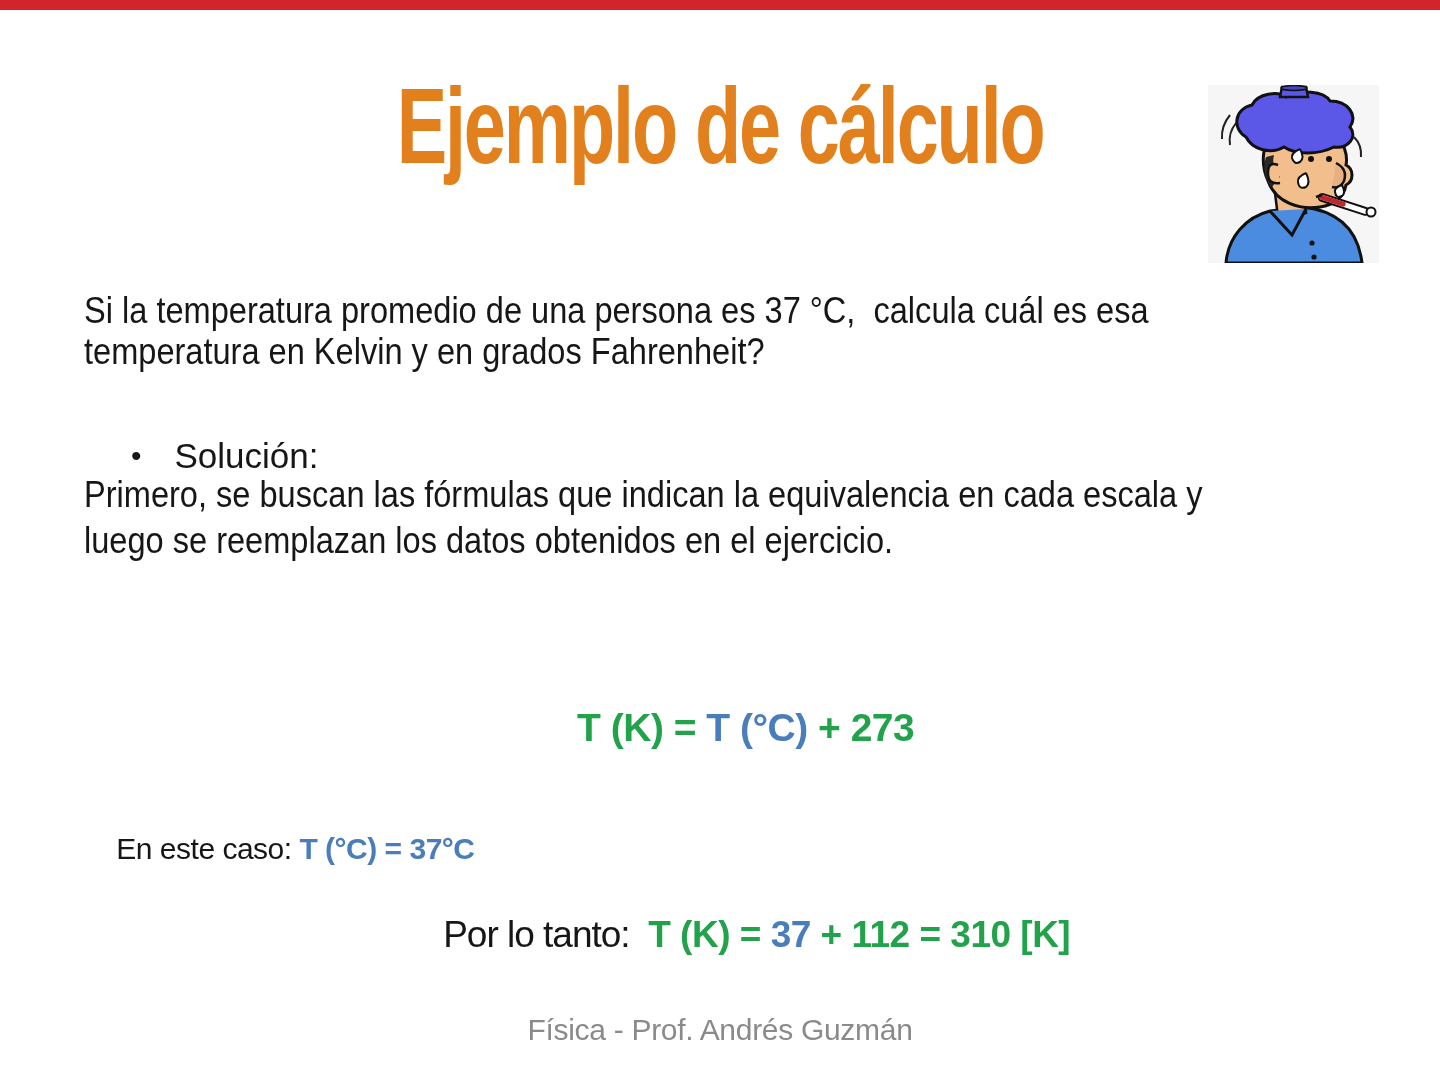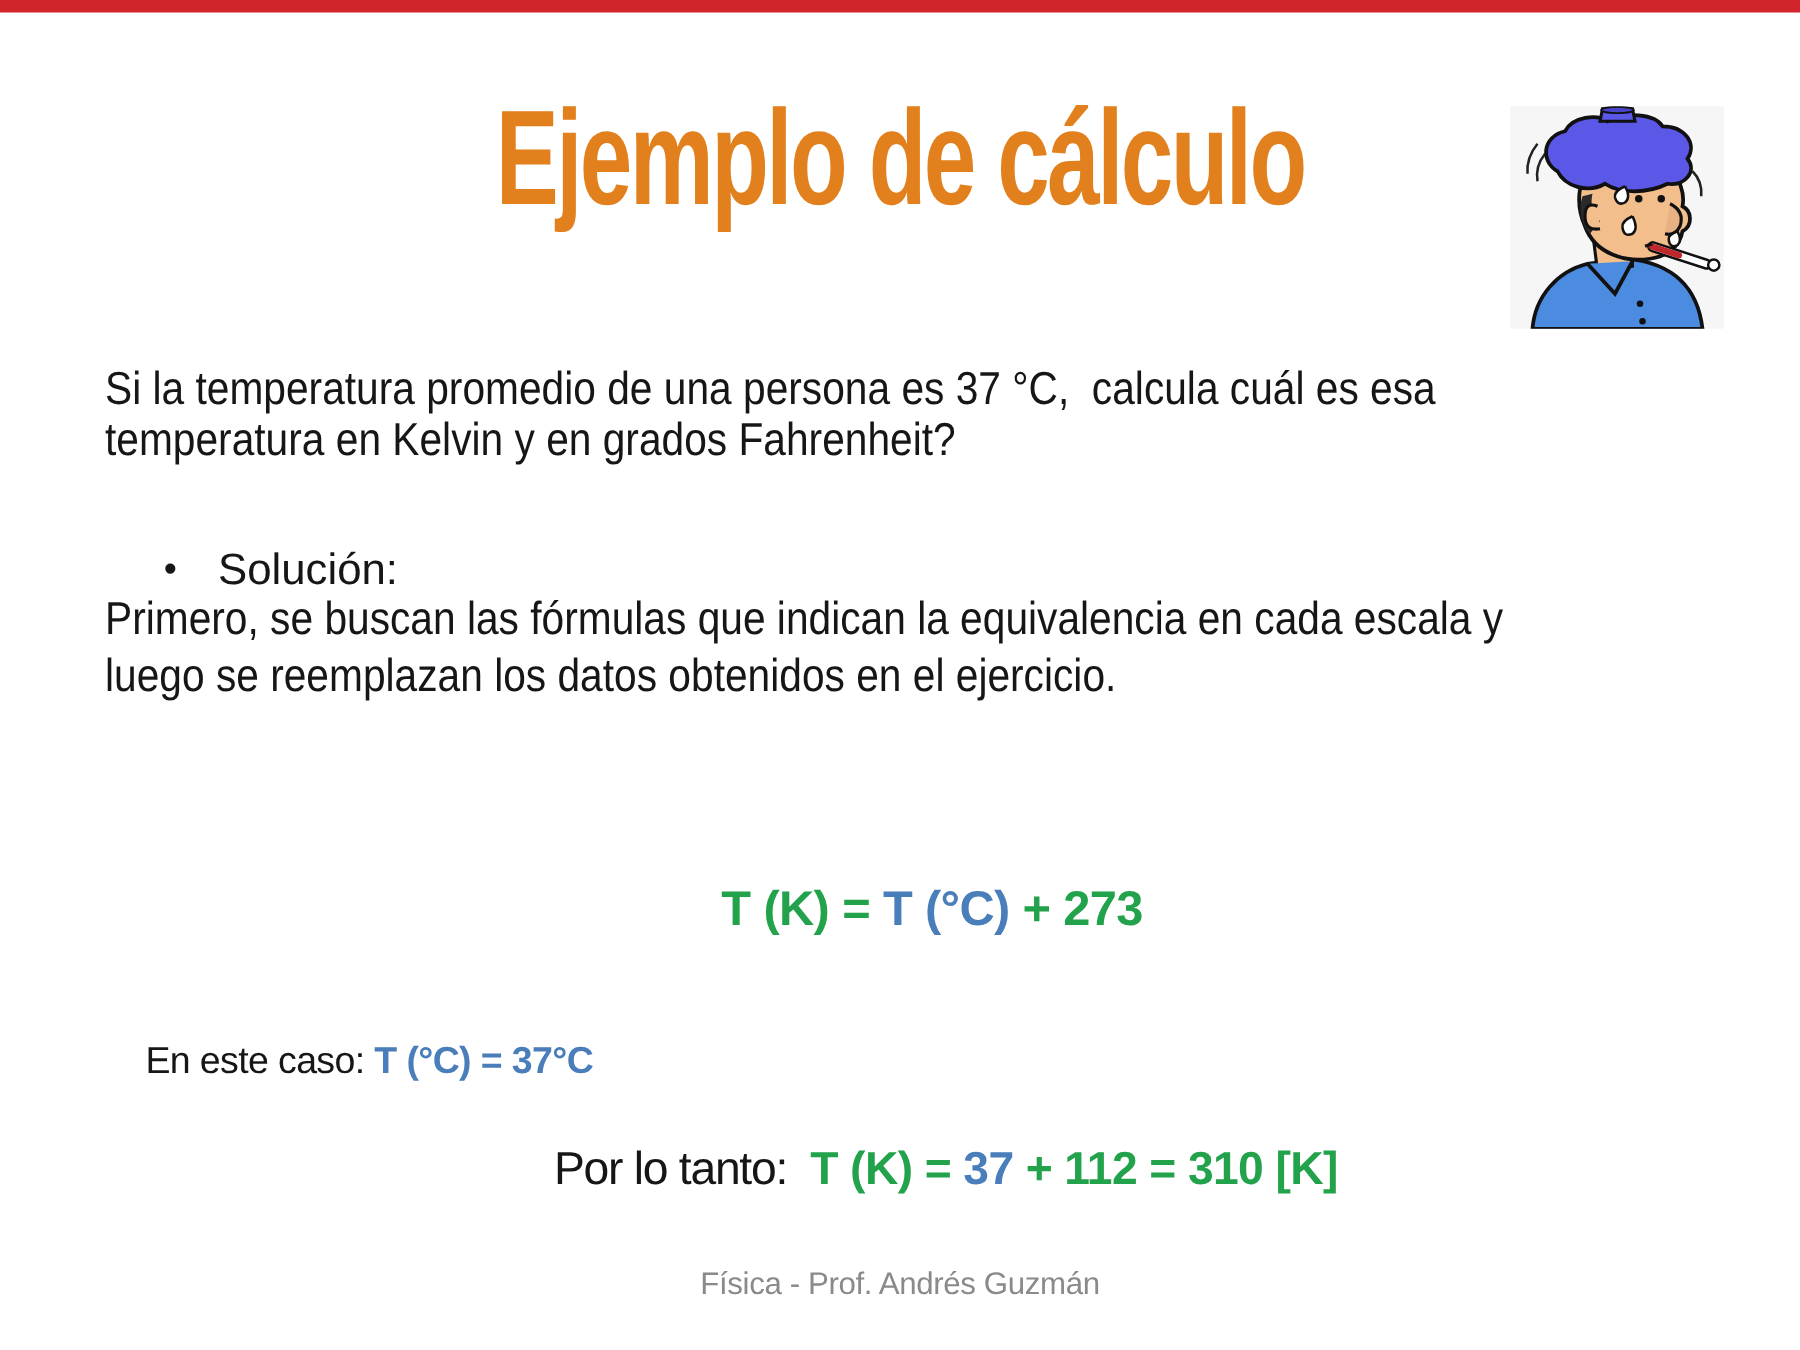--- a/index.html
+++ b/index.html
@@ -32,21 +32,21 @@
   .formula-row{
     position:absolute;left:0;top:662px;width:1450px;text-align:center;
     font-size:39px;font-weight:bold;white-space:pre;letter-spacing:-0.5px;
   }
   .case-row{position:absolute;left:85px;top:798px;font-size:30px;white-space:pre;letter-spacing:-0.5px;}
   .result-row{position:absolute;left:404px;top:872px;font-size:37px;white-space:pre;letter-spacing:-0.5px;}
   .result-black{letter-spacing:-1px;text-align:right;}
 
   .footer{
     position:absolute;left:0;top:1013px;width:1440px;text-align:center;
-    font-size:25px;color:#8A8A8A;letter-spacing:-0.3px;
+    font-size:30px;color:#8A8A8A;letter-spacing:-0.3px;
   }
 </style>
 </head>
 <body>
 
 <div class="slide">
 
   <div class="top-bar"></div>
 
   <div class="title-row">

